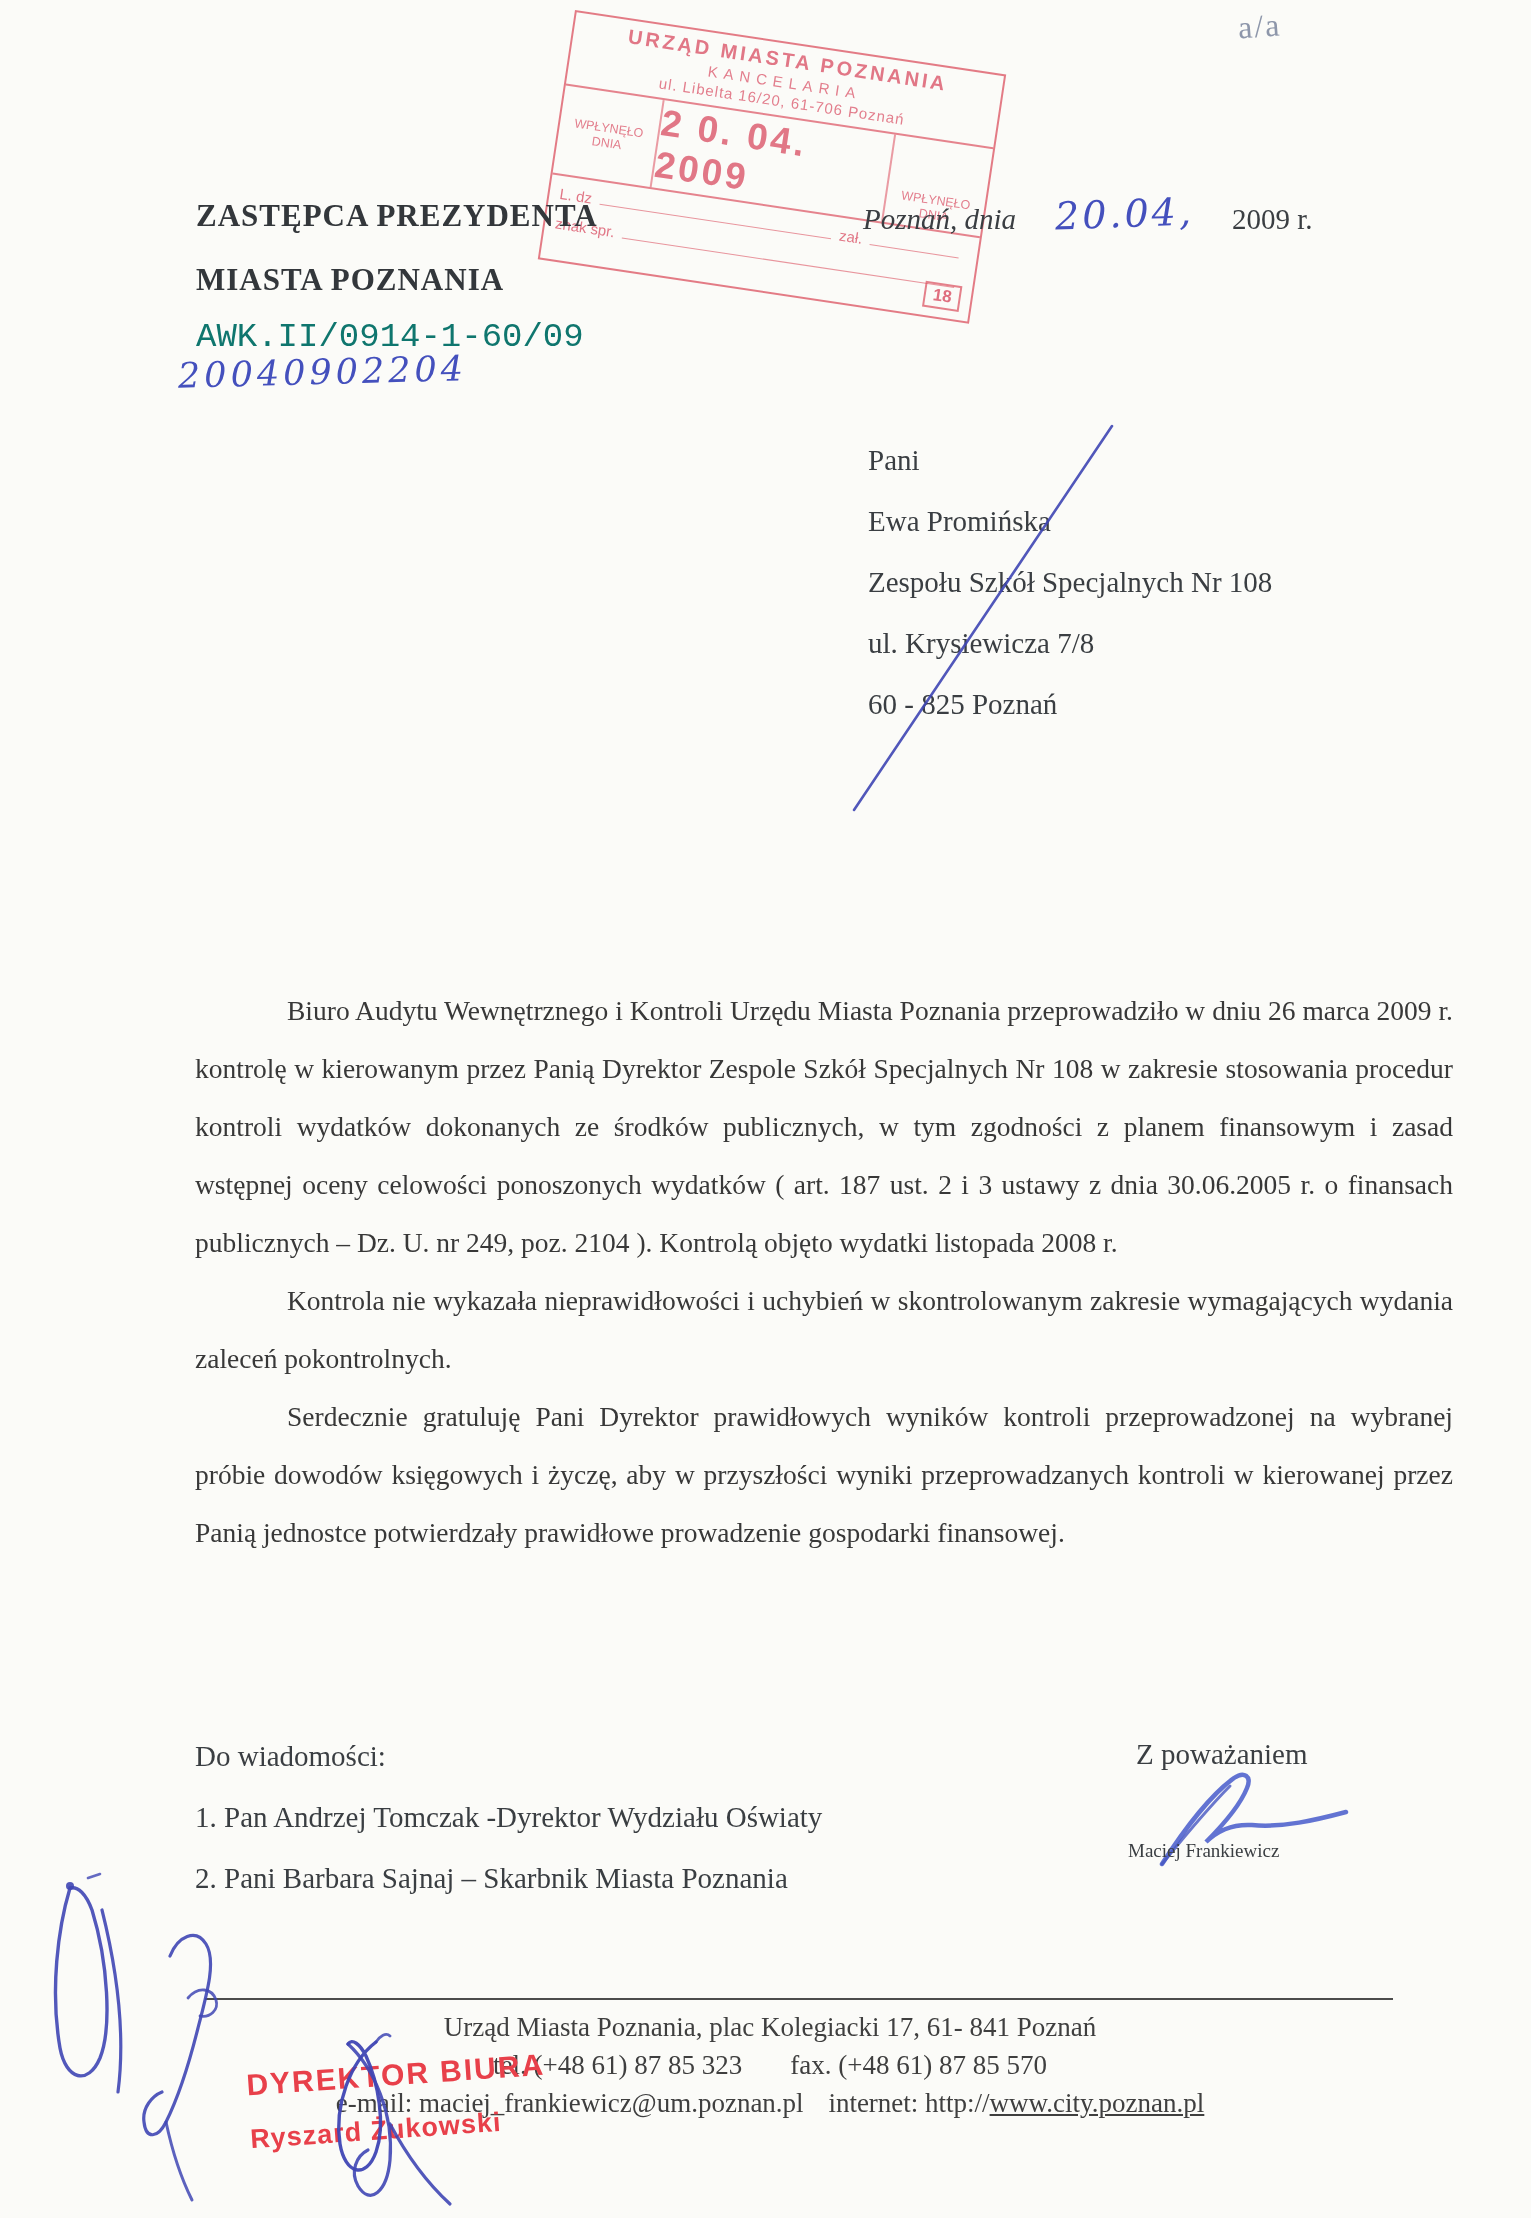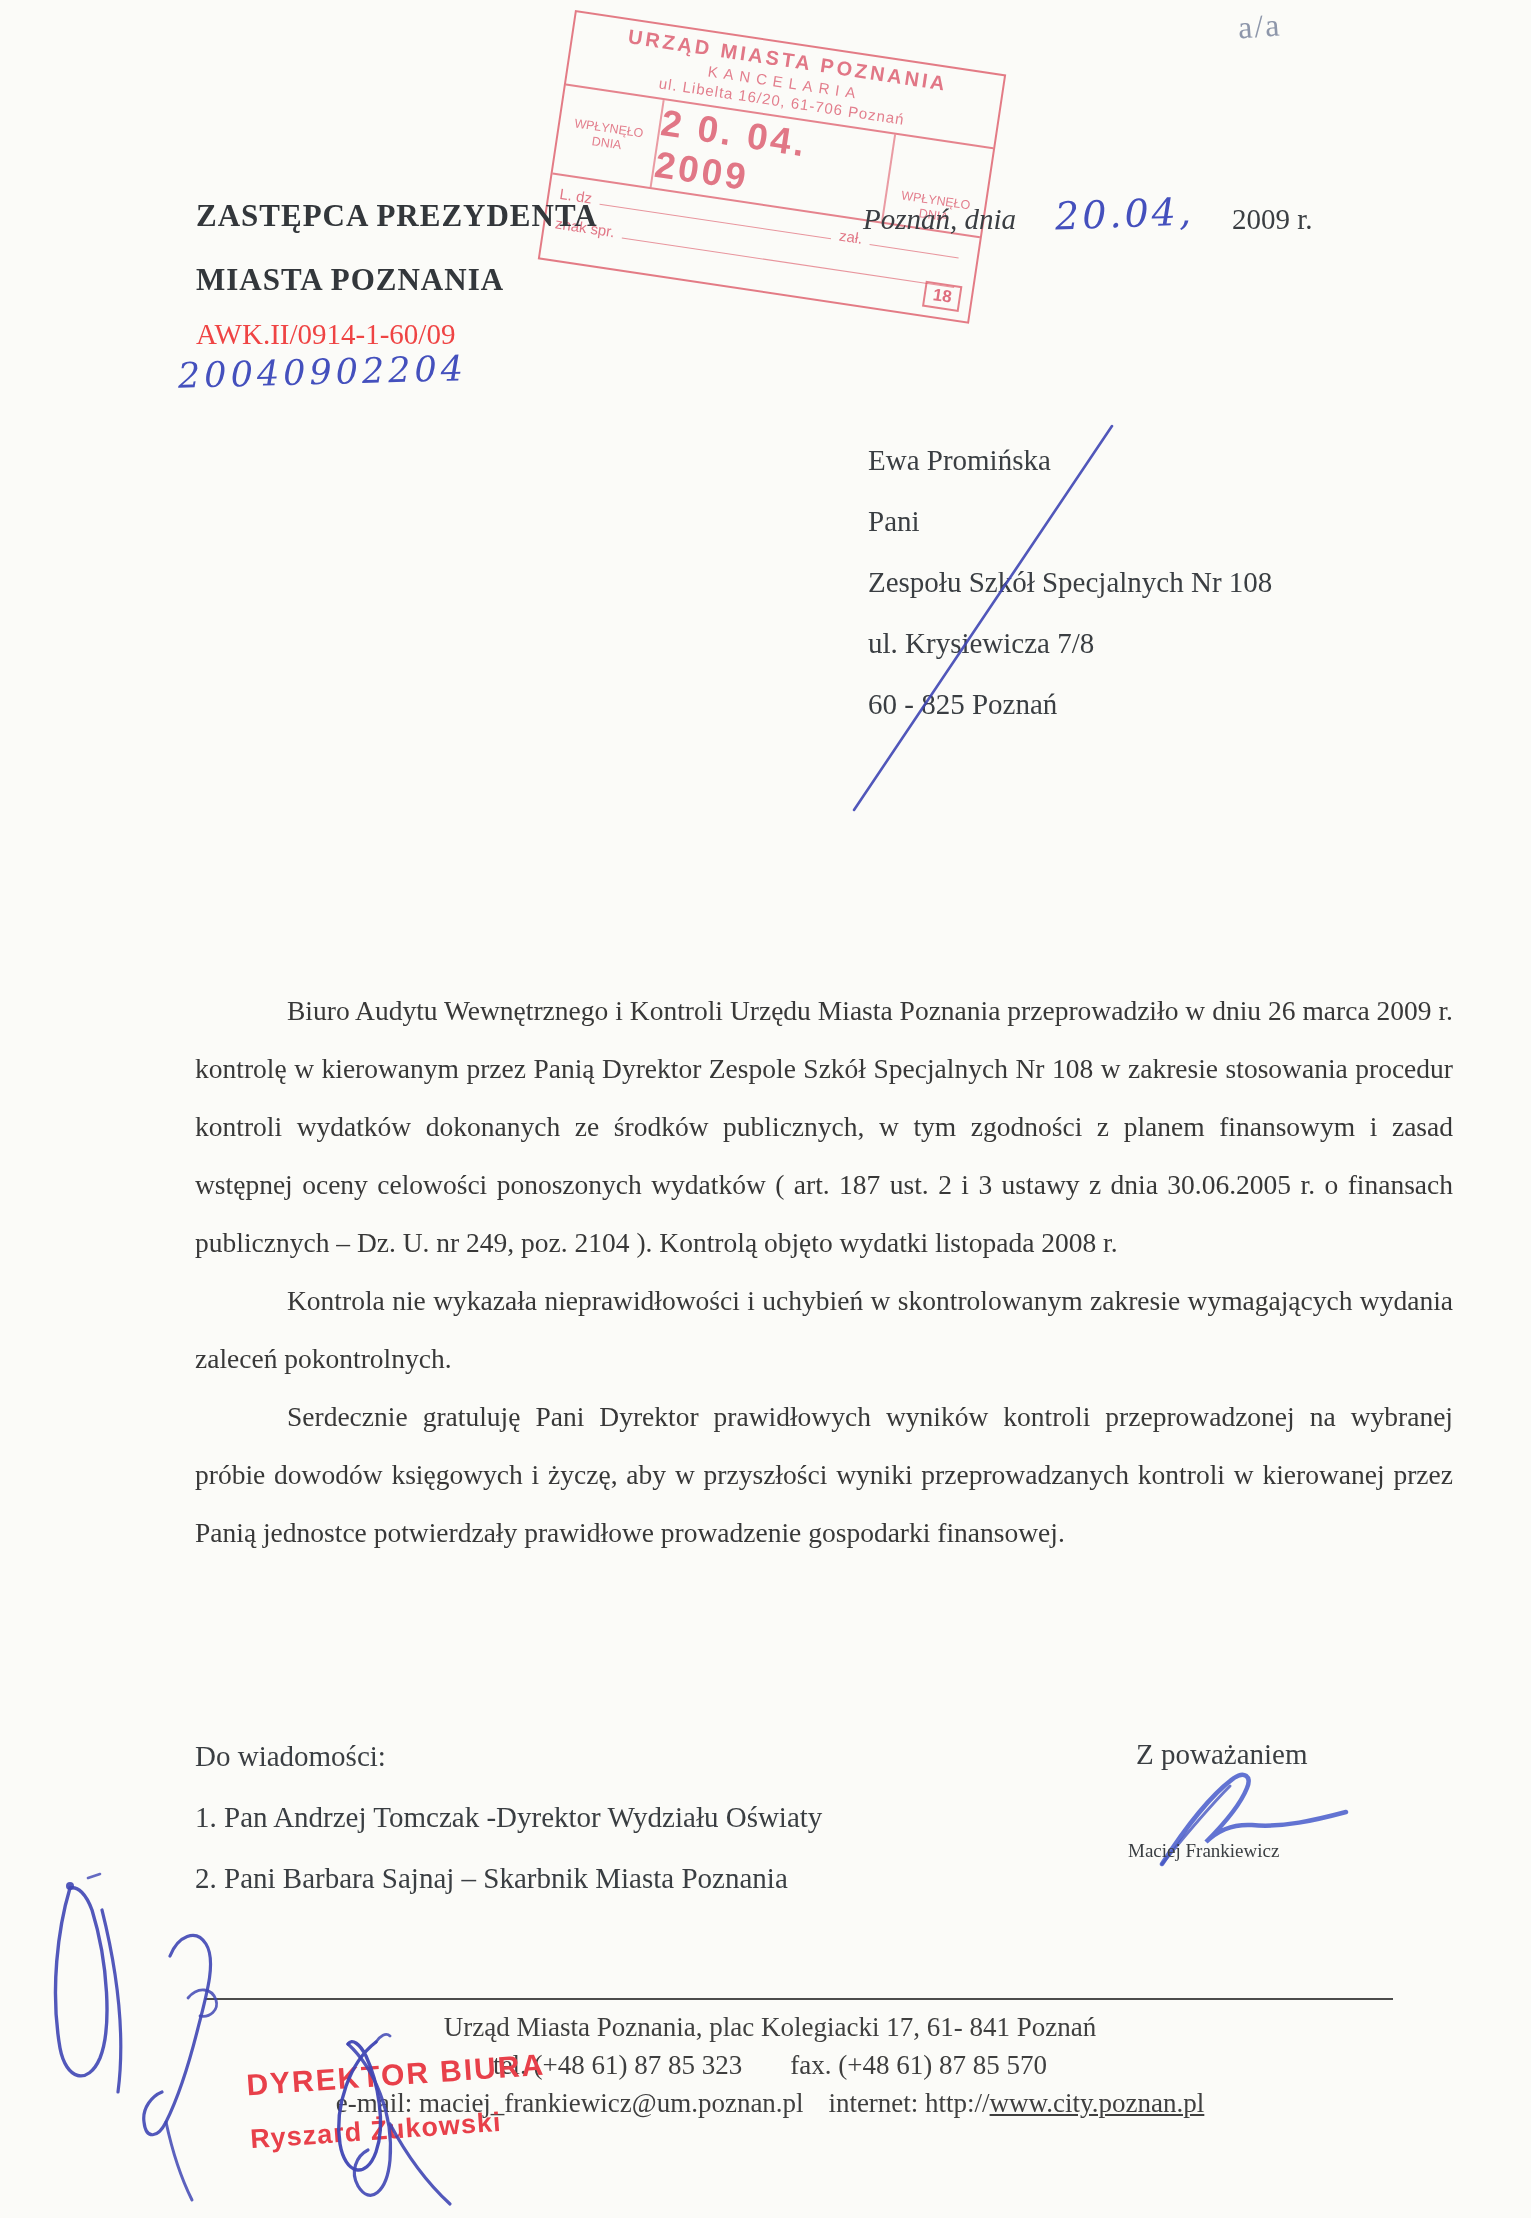--- a/index.html
+++ b/index.html
@@ -8,21 +8,21 @@
     background:#fbfbf8;
     font-family:"Liberation Serif","DejaVu Serif",serif;
     color:#3a3a3a;
     overflow:hidden;
   }
   #page{position:relative;width:1531px;height:2218px;}
   .abs{position:absolute;}
 
   
   .hdr-line{font-weight:700;font-size:31px;letter-spacing:1px;color:#33373b;text-align:center;}
-  .ref-line{font-size:29px;color:#ef4444;}
+  .ref-line{font-size:34px;color:#0f766e;font-family:Liberation Mono, monospace;}
   .hand{color:#4450bd;font-style:italic;font-family:"DejaVu Serif",serif;}
   .hand-num{font-size:35px;letter-spacing:4px;transform:rotate(-1.5deg);}
   .aa-note{font-size:32px;color:#8d96aa;transform:rotate(-4deg);letter-spacing:2px;}
 
   
   .dateline{font-size:29px;color:#3a3e42;}
   .hand-date{font-size:38px;letter-spacing:3px;transform:rotate(-2deg);}
 
   
   .stamp{
@@ -110,22 +110,22 @@
   <div class="abs hdr-line" style="left:196px;top:198px;">ZASTĘPCA PREZYDENTA</div>
   <div class="abs hdr-line" style="left:196px;top:262px;">MIASTA POZNANIA</div>
   <div class="abs ref-line" style="left:196px;top:318px;">AWK.II/0914-1-60/09</div>
   <div class="abs hand hand-num" style="left:178px;top:352px;">20040902204</div>
 
   <div class="abs dateline" style="left:863px;top:203px;font-style:italic;">Poznań, dnia</div>
   <div class="abs hand hand-date" style="left:1055px;top:192px;">20.04,</div>
   <div class="abs dateline" style="left:1232px;top:203px;">2009 r.</div>
 
   <div class="abs recipient">
+    <div>Pani</div>
     <div>Ewa Promińska</div>
-    <div>Pani</div>
     <div>Zespołu Szkół Specjalnych Nr 108</div>
     <div>ul. Krysiewicza 7/8</div>
     <div>60 - 825 Poznań</div>
   </div>
 
   <svg class="abs" style="left:840px;top:418px;" width="290" height="400" viewBox="0 0 290 400">
     <line x1="272" y1="8" x2="14" y2="392" stroke="#3f46b4" stroke-width="2.6" stroke-linecap="round" opacity="0.9"></line>
   </svg>
 
   <div class="abs bodytext">

